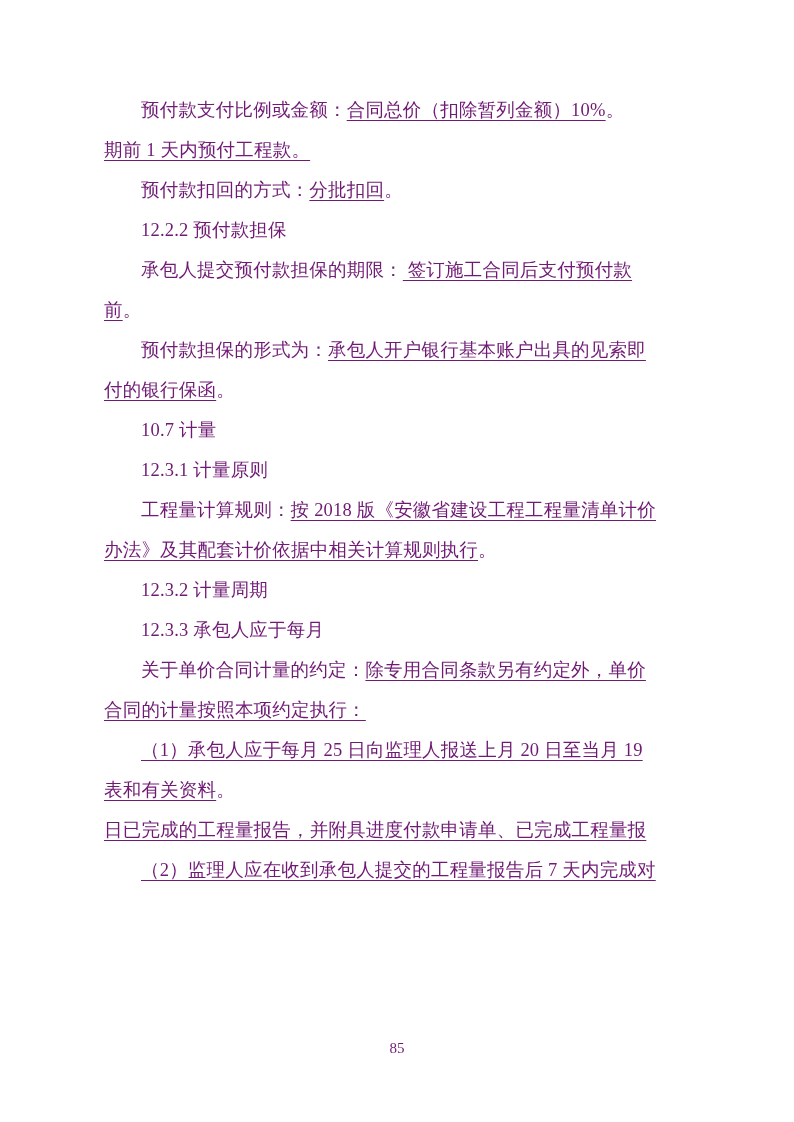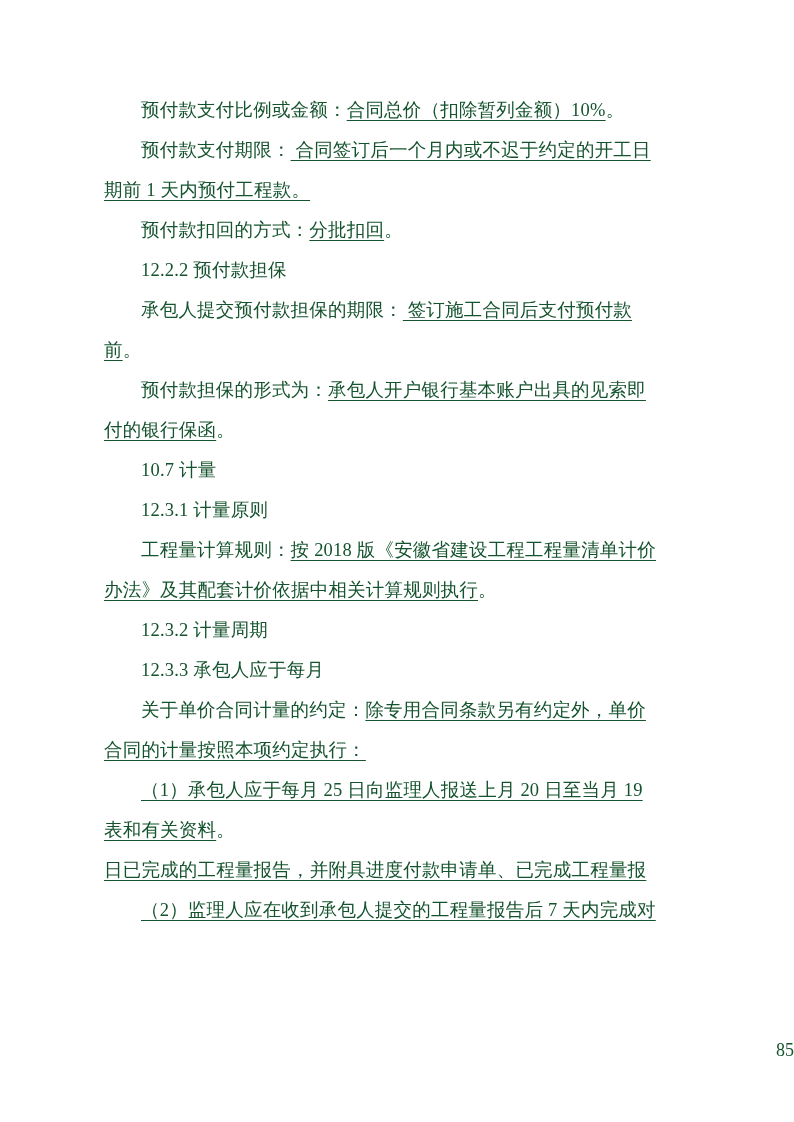--- a/index.html
+++ b/index.html
@@ -8,21 +8,21 @@
     background: #ffffff;
   }
   .page {
     position: relative;
     width: 794px;
     height: 1122px;
     background: #ffffff;
     margin: 0 auto;
     overflow: hidden;
     font-family: "Liberation Serif", "DejaVu Serif", serif;
-    color: #14532d;
+    color: #701a75;
   }
   .content {
     position: absolute;
     left: 104px;
     top: 90px;
     width: 590px;
   }
   .line {
     font-size: 18.5px;
     line-height: 40px;
@@ -41,32 +41,31 @@
     display: inline-block;
     border-bottom: 1px solid #000;
     height: 20px;
     vertical-align: -4px;
   }
   .page-number {
     position: absolute;
     left: 0;
     right: 0;
     top: 1040px;
-    text-align: right;
-    font-size: 18px;
+    text-align: center;
+    font-size: 15px;
     font-family: "Liberation Serif", "DejaVu Serif", serif;
   }
 </style>
 </head>
 <body>
 
 <div class="page">
   <div class="content" id="body">
       <div class="line indent"><span>预付款支付比例或金额：</span><span class="u">合同总价（扣除暂列金额）10%</span><span>。</span></div>
-      <div class="line indent"><span>预付款支付期限：</span><span class="u"> 合同签订后一个月内或不迟于约定的开工日</span></div>
       <div class="line"><span class="u">期前 1 天内预付工程款。</span></div>
       <div class="line indent"><span>预付款扣回的方式：</span><span class="u">分批扣回</span><span>。</span></div>
       <div class="line indent"><span>12.2.2  预付款担保</span></div>
       <div class="line indent"><span>承包人提交预付款担保的期限：</span><span class="u"> 签订施工合同后支付预付款</span></div>
       <div class="line"><span class="u">前</span><span>。</span></div>
       <div class="line indent"><span>预付款担保的形式为：</span><span class="u">承包人开户银行基本账户出具的见索即</span></div>
       <div class="line"><span class="u">付的银行保函</span><span>。</span></div>
       <div class="line indent"><span>10.7  计量</span></div>
       <div class="line indent"><span>12.3.1  计量原则</span></div>
       <div class="line indent"><span>工程量计算规则：</span><span class="u">按 2018 版《安徽省建设工程工程量清单计价</span></div>

